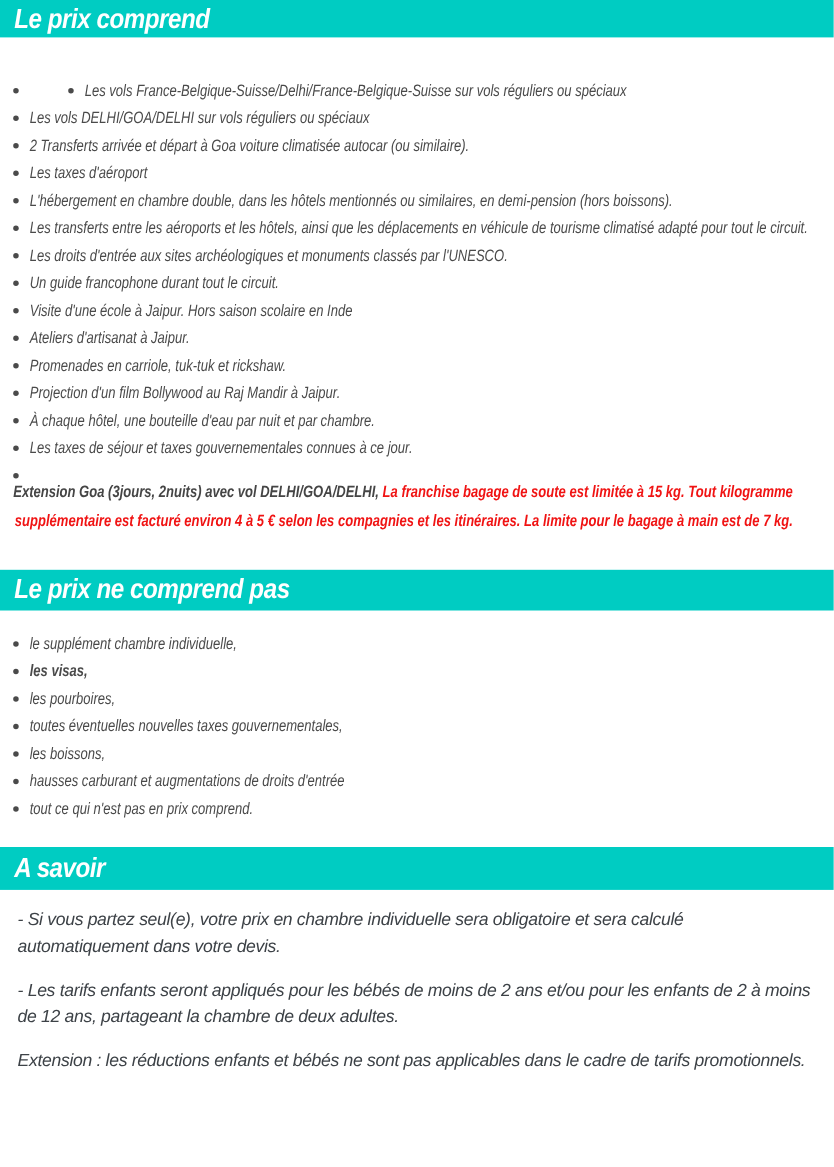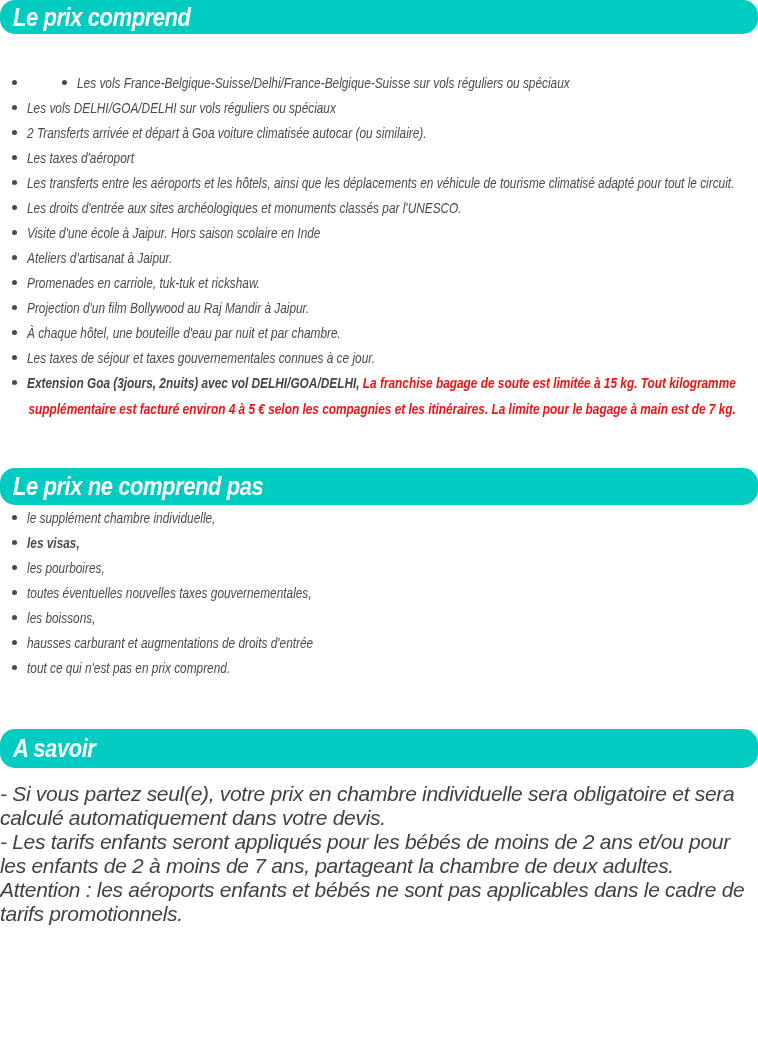--- a/index.html
+++ b/index.html
@@ -7,40 +7,39 @@
     width: 758px; height: 1061px; overflow: hidden;
     background: #ffffff;
     font-family: "Liberation Sans", sans-serif;
   }
   .bar {
     background: #00ccc2;
     height: 37px;
     display: flex;
     align-items: center;
     padding-left: 13px;
-    border-radius: 15px;
   }
   .bar-first { height: 34px; }
-  .bar-asavoir { height: 39px; margin-top: 49px; }
+  .bar-asavoir { height: 39px; margin-top: 22px; }
   .bar-title {
     margin: 0;
     color: #ffffff;
     font-style: italic;
     font-weight: bold;
     font-size: 25px;
     letter-spacing: -0.5px;
     white-space: nowrap;
     transform: scaleX(0.88);
     transform-origin: 0 50%;
   }
   .list { list-style: none; margin: 0; padding: 0 0 0 12px; text-align: right; }
   .list-includes { margin-top: 36px; margin-bottom: 46px; }
-  .list-excludes { }
+  .list-excludes { margin-top: 18px; }
   .li { display: flex; align-items: flex-start; height: 25px; }
-  .li.multi { height: 52px; }
+  .li.multi { height: 52px; flex-direction: column; }
   .dot {
     flex: none;
     width: 5px; height: 5px; border-radius: 50%;
     background: #4a4a4a;
     margin: 10px 10px 0 0;
   }
   .dot-inner { margin-left: 35px; }
   .txt {
     display: block;
     white-space: nowrap;
@@ -50,23 +49,23 @@
     color: #4a4a4a;
     transform: scaleX(0.79);
     transform-origin: 0 0;
   }
   .multi-lines .txt { line-height: 26px; }
   .bold { font-weight: bold; }
   .bold-dark { font-weight: bold; color: #454545; }
   .red { color: #f01313; font-weight: bold; }
   .notes { margin-top: 14px; }
   .notes p {
-    margin: 0;
+    margin: 16px;
     font-style: italic;
-    font-size: 21px;
+    font-size: 16px;
     line-height: 24px;
     letter-spacing: -0.3px;
     color: #3d4247;
   }
 </style>
 </head>
 <body>
 
 <div class="page">
 
@@ -87,25 +86,33 @@
     <li class="li">
       <span class="dot"></span>
       <span class="txt">2 Transferts arrivée et départ à Goa voiture climatisée autocar (ou similaire).</span>
     </li>
     <li class="li">
       <span class="dot"></span>
       <span class="txt">Les taxes d'aéroport</span>
     </li>
     <li class="li">
       <span class="dot"></span>
+      <span class="txt">L'hébergement en chambre double, dans les hôtels mentionnés ou similaires, en demi-pension (hors boissons).</span>
+    </li>
+    <li class="li">
+      <span class="dot"></span>
       <span class="txt">Les transferts entre les aéroports et les hôtels, ainsi que les déplacements en véhicule de tourisme climatisé adapté pour tout le circuit.</span>
     </li>
     <li class="li">
       <span class="dot"></span>
       <span class="txt">Les droits d'entrée aux sites archéologiques et monuments classés par l'UNESCO.</span>
+    </li>
+    <li class="li">
+      <span class="dot"></span>
+      <span class="txt">Un guide francophone durant tout le circuit.</span>
     </li>
     <li class="li">
       <span class="dot"></span>
       <span class="txt">Visite d'une école à Jaipur. Hors saison scolaire en Inde</span>
     </li>
     <li class="li">
       <span class="dot"></span>
       <span class="txt">Ateliers d'artisanat à Jaipur.</span>
     </li>
     <li class="li">
@@ -167,17 +174,17 @@
       <span class="txt">tout ce qui n'est pas en prix comprend.</span>
     </li>
   </ul>
 
   <header class="bar bar-asavoir">
     <h2 class="bar-title">A savoir</h2>
   </header>
 
   <div class="notes">
     <p>- Si vous partez seul(e), votre prix en chambre individuelle sera obligatoire et sera calculé automatiquement dans votre devis.</p>
-    <p>- Les tarifs enfants seront appliqués pour les bébés de moins de 2 ans et/ou pour les enfants de 2 à moins de 7 ans, partageant la chambre de deux adultes.</p>
-    <p>Attention : les aéroports enfants et bébés ne sont pas applicables dans le cadre de tarifs promotionnels.</p>
+    <p>- Les tarifs enfants seront appliqués pour les bébés de moins de 2 ans et/ou pour les enfants de 2 à moins de 12 ans, partageant la chambre de deux adultes.</p>
+    <p>Extension : les réductions enfants et bébés ne sont pas applicables dans le cadre de tarifs promotionnels.</p>
   </div>
 
 </div>
 
 </body></html>

